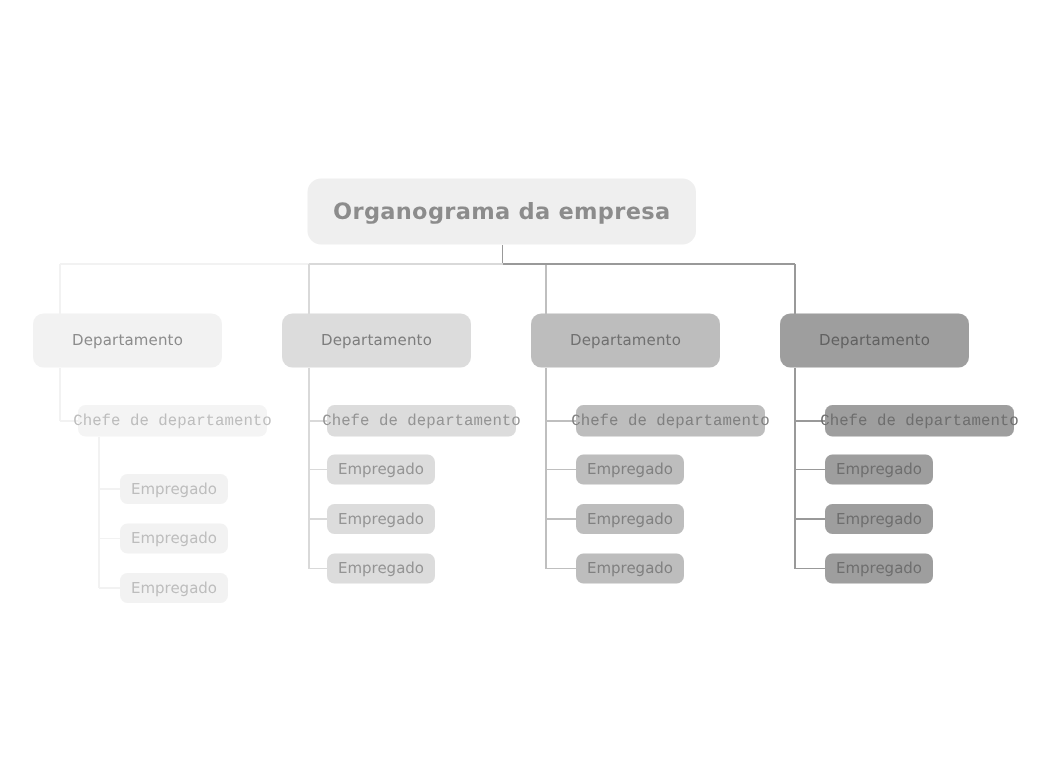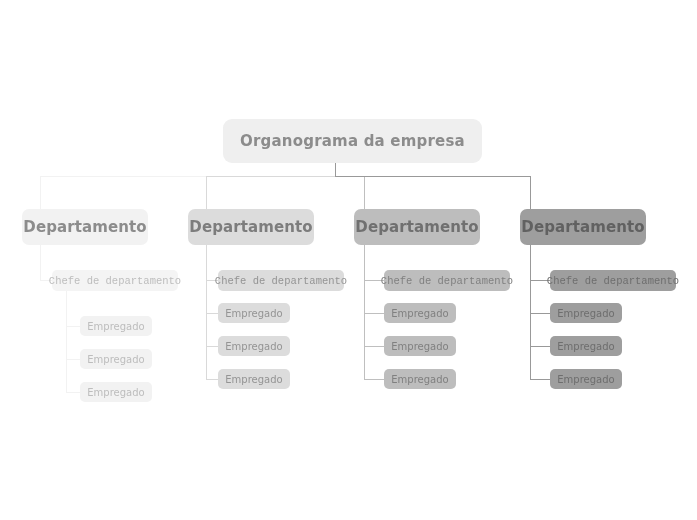--- a/index.html
+++ b/index.html
@@ -46,22 +46,22 @@
   
   .node-root {
     border-radius: 9px;
     font-size: 15px;
     font-weight: bold;
     letter-spacing: 0.2px;
   }
 
   
   .node-dept {
-    font-size: 15px;
-    font-weight: bold;
+    font-size: 10px;
+    font-weight: normal;
     letter-spacing: 0.1px;
   }
 
   
   .node-chefe {
     font-size: 10.5px;
     font-weight: normal;
     border-radius: 5px;
     font-family: Liberation Mono, monospace;
   }
@@ -106,21 +106,21 @@
       <line x1="364" y1="346" x2="384" y2="346" stroke="#bfbfbf" stroke-width="1" shape-rendering="crispEdges"></line>
       <line x1="364" y1="379" x2="384" y2="379" stroke="#bfbfbf" stroke-width="1" shape-rendering="crispEdges"></line>
       <line x1="530" y1="245" x2="530" y2="280.5" stroke="#999999" stroke-width="1" shape-rendering="crispEdges"></line>
       <line x1="530" y1="280.5" x2="550" y2="280.5" stroke="#999999" stroke-width="1" shape-rendering="crispEdges"></line>
       <line x1="530" y1="280.5" x2="530" y2="379" stroke="#999999" stroke-width="1" shape-rendering="crispEdges"></line>
       <line x1="530" y1="313" x2="550" y2="313" stroke="#999999" stroke-width="1" shape-rendering="crispEdges"></line>
       <line x1="530" y1="346" x2="550" y2="346" stroke="#999999" stroke-width="1" shape-rendering="crispEdges"></line>
       <line x1="530" y1="379" x2="550" y2="379" stroke="#999999" stroke-width="1" shape-rendering="crispEdges"></line>
     </svg>
   <div id="node-layer">
-      <div class="node node-root" style="left: 223px; top: 119px; width: 259px; height: 44px; background: rgb(239, 239, 239); color: rgb(140, 140, 140);">
+      <div class="node node-root" style="left: 205px; top: 119px; width: 259px; height: 44px; background: rgb(239, 239, 239); color: rgb(140, 140, 140);">
         <span>Organograma da empresa</span>
       </div>
       <div class="node node-dept" style="left: 22px; top: 209px; width: 126px; height: 36px; background: rgb(242, 242, 242); color: rgb(140, 140, 140);">
         <span>Departamento</span>
       </div>
       <div class="node node-chefe" style="left: 52px; top: 270px; width: 126px; height: 21px; background: rgb(244, 244, 244); color: rgb(189, 189, 189);">
         <span>Chefe de departamento</span>
       </div>
       <div class="node node-emp" style="left: 80px; top: 316px; width: 72px; height: 20px; background: rgb(242, 242, 242); color: rgb(189, 189, 189);">
         <span>Empregado</span>

